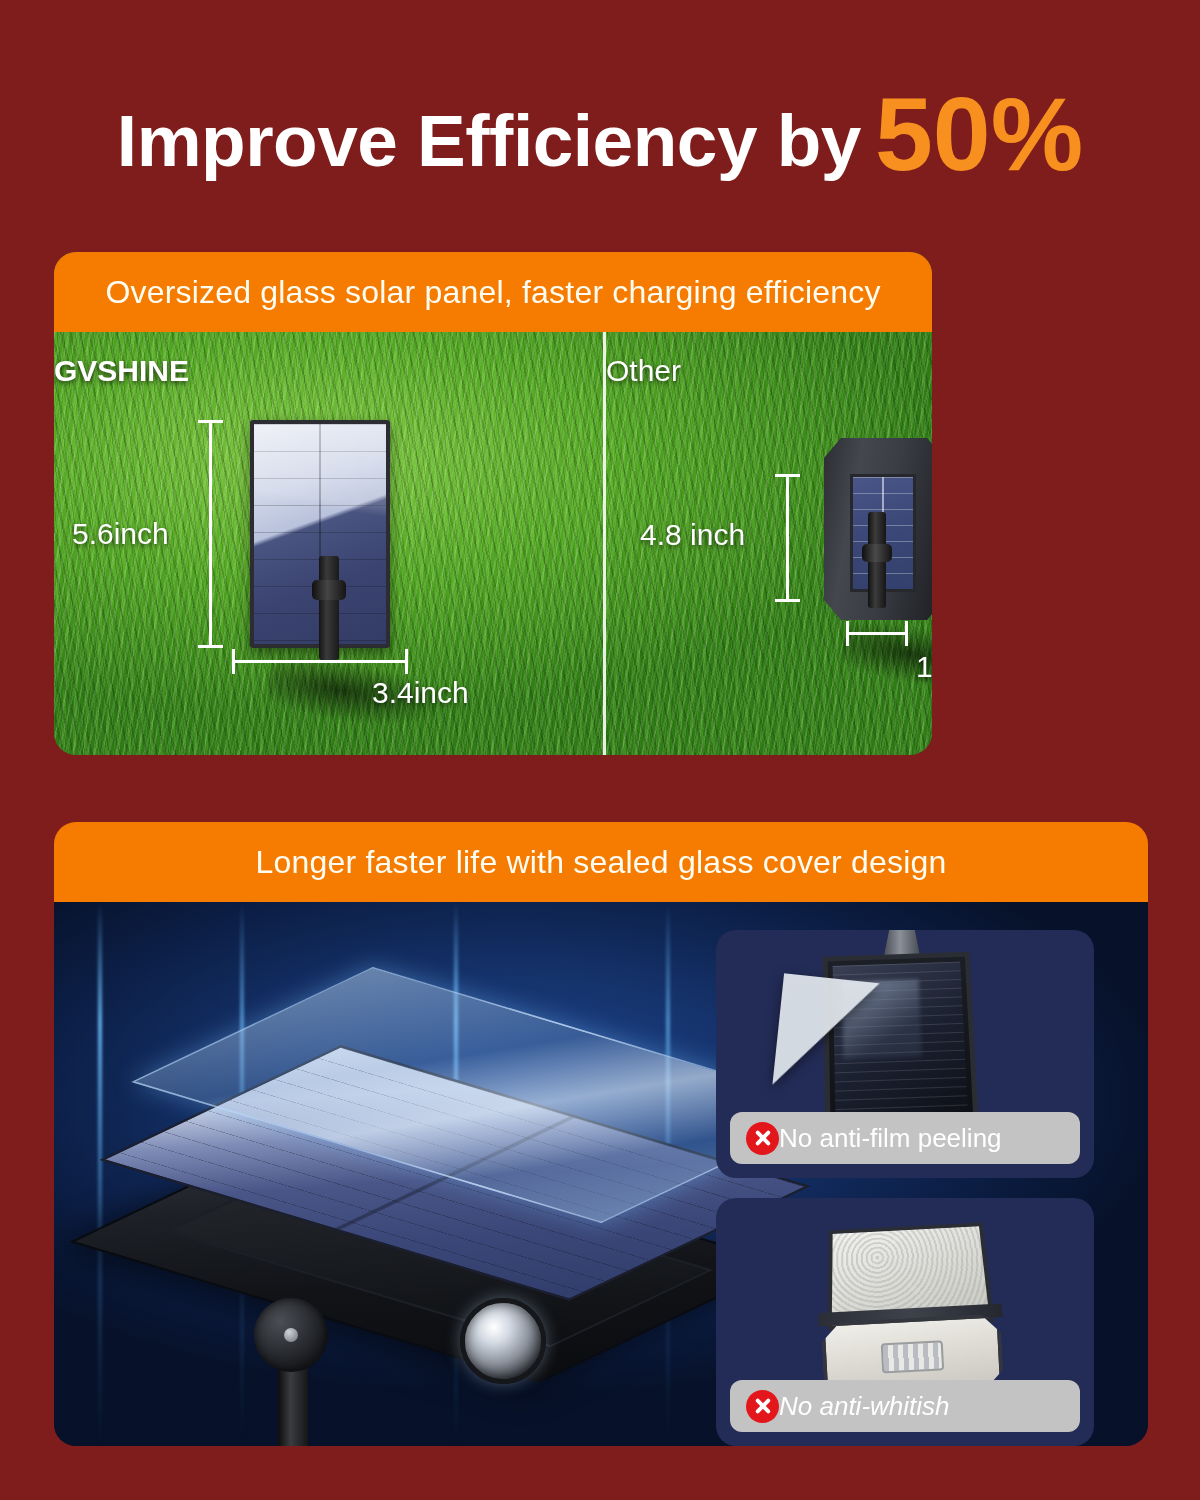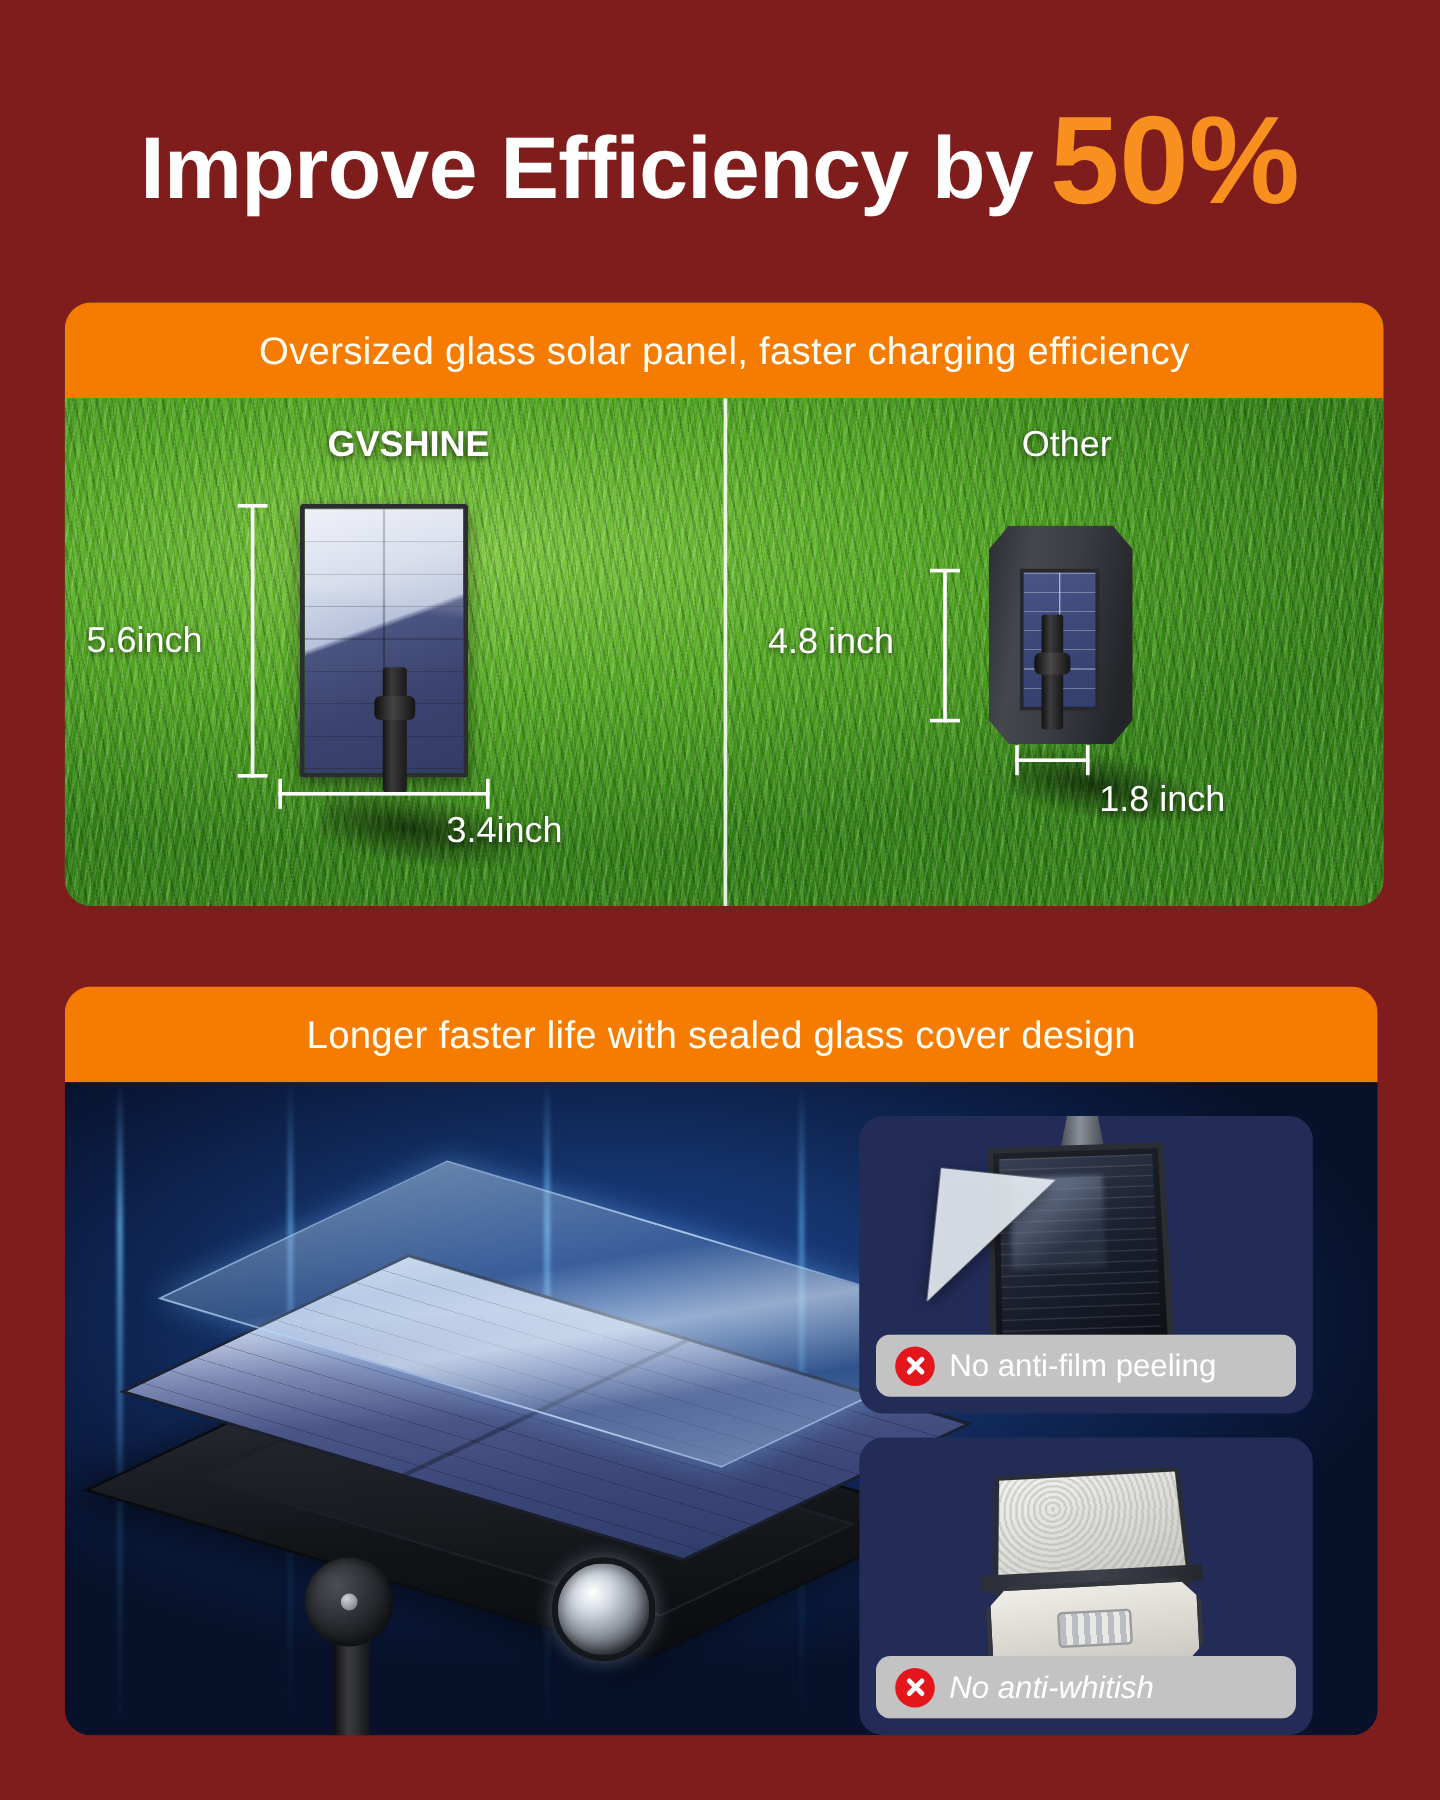--- a/index.html
+++ b/index.html
@@ -21,21 +21,21 @@
     font-size:73px; font-weight:bold; color:#ffffff; letter-spacing:-0.5px;
     line-height:1;
   }
   .headline .h-accent {
     font-size:104px; font-weight:bold; color:#F7901E; line-height:1;
     margin-left:14px; position:relative; top:4px;
   }
 
   
   .card1 {
-    position:absolute; left:54px; top:252px; width:1099px; height:503px;
+    position:absolute; left:54px; top:252px; width:878px; height:503px;
     border-radius:22px; overflow:hidden; background:#2f6d1a;
   }
   .banner {
     position:relative; width:100%; height:80px; background:#F57C00;
     display:flex; align-items:center; justify-content:center;
   }
   .banner-text {
     font-size:32px; color:#FFFDF3; letter-spacing:0.2px; white-space:nowrap;
   }
   .grass {
@@ -57,24 +57,23 @@
   }
   .divider {
     position:absolute; left:549px; top:0; width:3px; height:423px;
     background:rgba(255,255,255,.88); z-index:6;
   }
   .side { position:absolute; top:0; height:423px; z-index:5; }
   .side.left  { left:0;     width:549px; }
   .side.right { left:552px; width:542px; }
 
   .side-title {
-    position:absolute; top:22px; width:100%; text-align:center;
+    position:absolute; top:22px; width:100%; 
     color:#ffffff; font-size:30px;
     text-shadow:0 2px 5px rgba(0,0,0,.65);
-    padding-left:24px;
   }
   .side.left .side-title { font-weight:bold; }
 
   
   .dev-a { position:absolute; left:196px; top:88px; width:140px; height:228px; }
   .panel-a {
     position:absolute; inset:0; border:4px solid #2b2d33; border-radius:3px;
     background:linear-gradient(160deg,#e9ecf5 0%, #cfd6e8 28%, #b9c2dc 44%, #4a5480 46%, #3b4470 70%, #333c66 100%);
     overflow:hidden;
     box-shadow:0 5px 14px rgba(0,0,0,.45);
@@ -313,21 +312,21 @@
   .wh-bar{
     position:absolute; left:6px; top:86px; width:184px; height:14px;
     background:linear-gradient(90deg,#2b2e36,#3e424b 50%,#24272e);
     transform:perspective(400px) rotateX(16deg);
   }
 
   
   .caption{
     position:absolute; left:14px; bottom:14px; width:350px; height:52px;
     background:#C3C3C3; border-radius:12px;
-    display:flex; align-items:center; gap:12px; padding:0 16px;
+    display:flex; align-items:center; gap:0; padding:0 16px;
   }
   .x-icon{
     width:33px; height:33px; border-radius:50%; flex:0 0 auto;
     background:#E3161B; position:relative;
   }
   .x-icon:before, .x-icon:after{
     content:""; position:absolute; left:50%; top:50%; width:19px; height:4px;
     background:#fff; border-radius:2px;
   }
   .x-icon:before{ transform:translate(-50%,-50%) rotate(45deg); }

